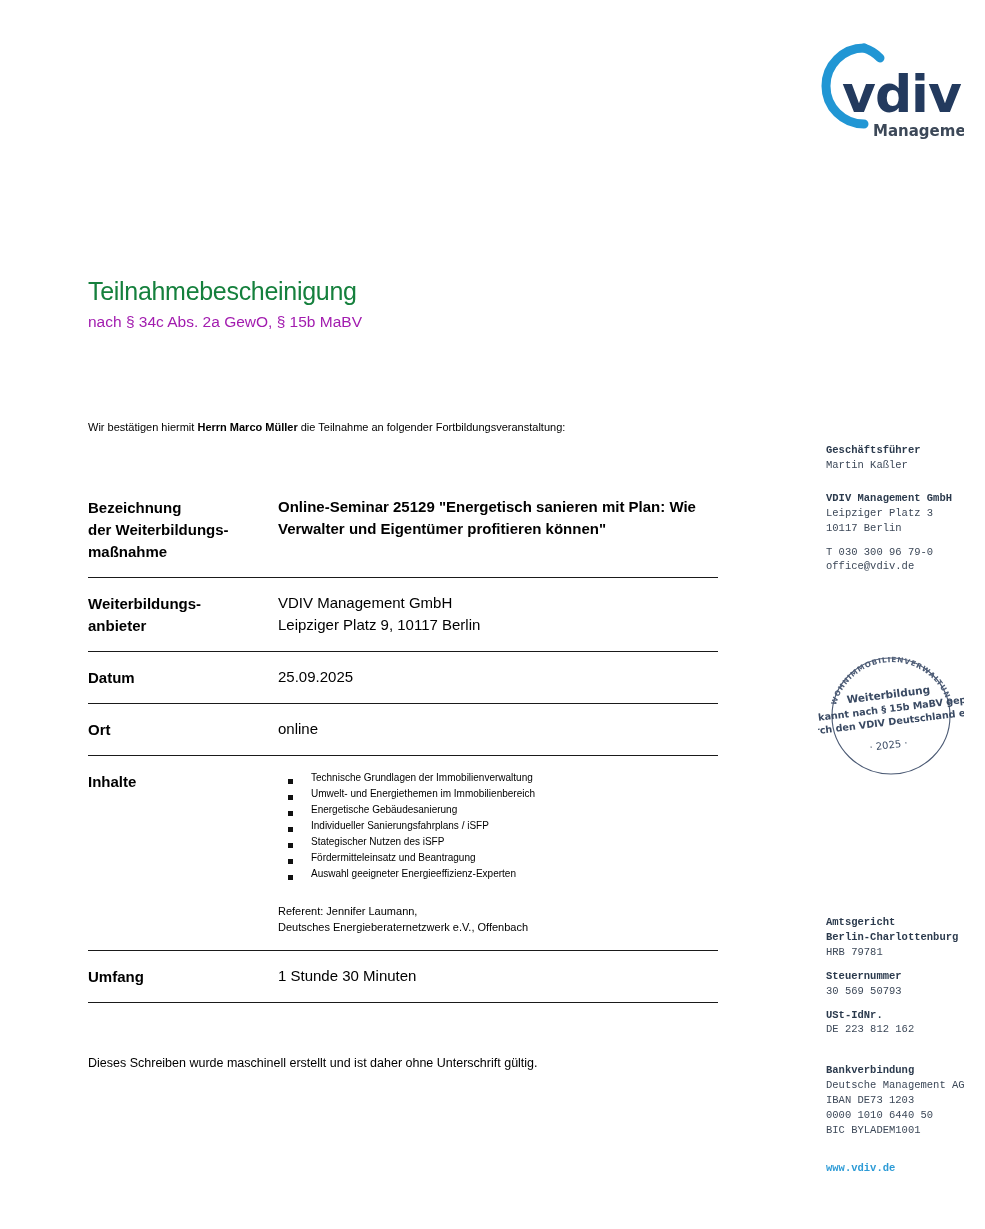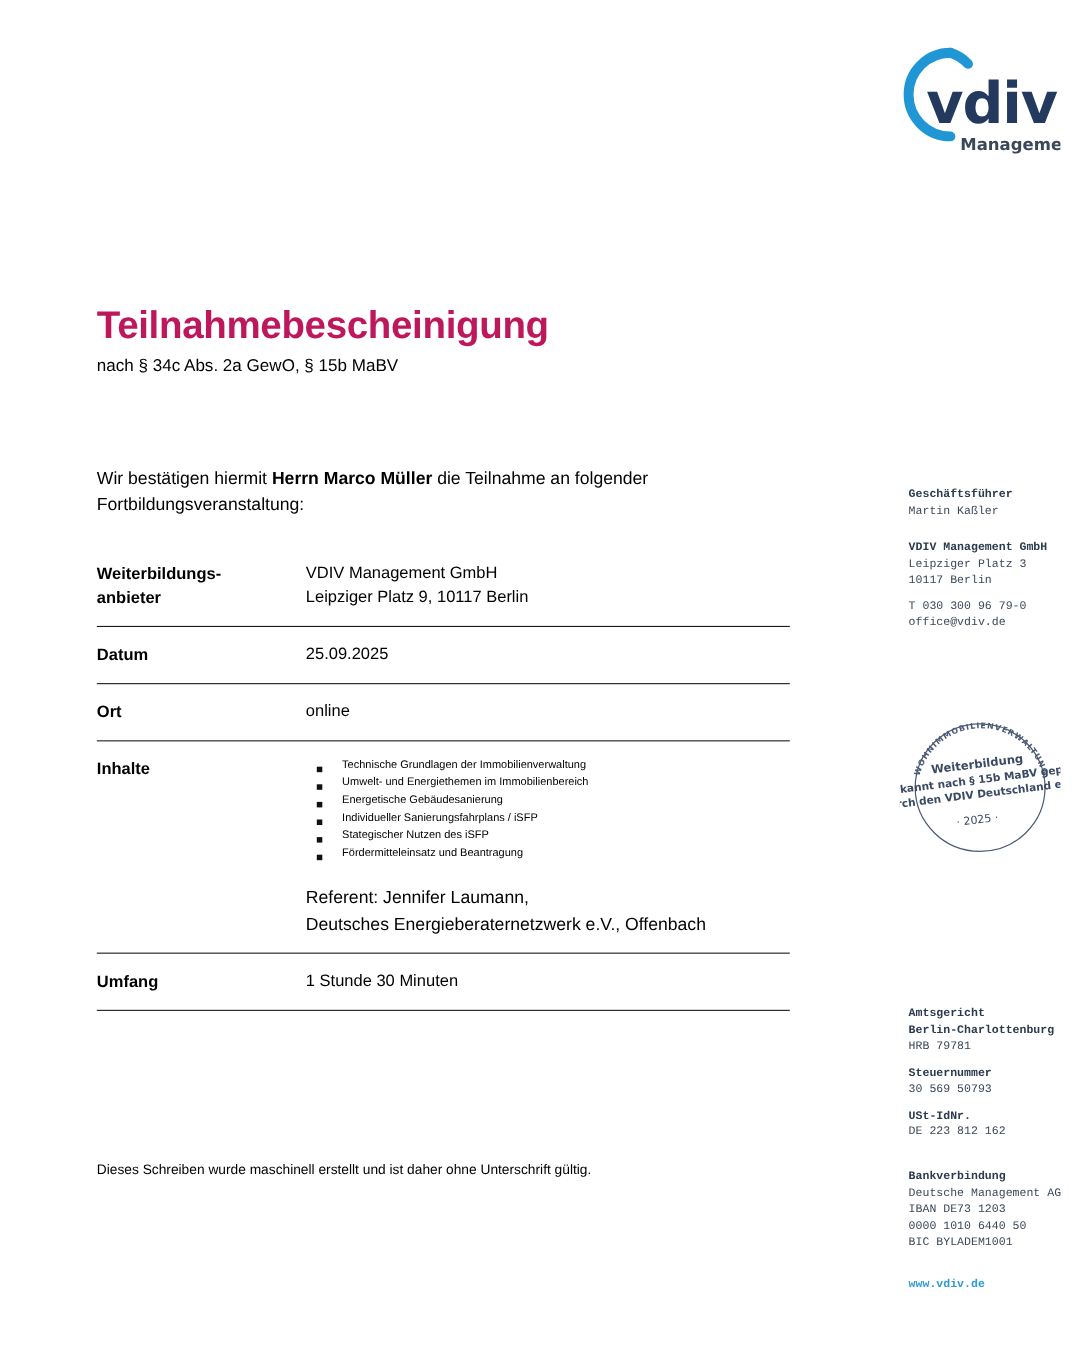--- a/index.html
+++ b/index.html
@@ -27,41 +27,41 @@
   #logo svg { display: block; }
 
   
   #title-block {
     position: absolute;
     left: 88px;
     top: 278px;
     width: 620px;
   }
   #doc-title {
-    font-size: 35px;
-    font-weight: bold;
-    color: #be185d;
+    font-size: 25px;
+    font-weight: normal;
+    color: #15803d;
     letter-spacing: -0.3px;
     line-height: 1.05;
     margin: 0;
   }
   #doc-subtitle {
     font-size: 15.5px;
-    color: #000000;
+    color: #a21caf;
     margin: 9px 0 0 0;
     line-height: 1.2;
   }
 
   
   #intro {
     position: absolute;
     left: 88px;
     top: 408px;
     width: 620px;
-    font-size: 16px;
+    font-size: 11px;
     line-height: 1.5;
   }
   #intro b { font-weight: bold; }
 
   
   #detail-table {
     position: absolute;
     left: 88px;
     top: 496px;
     width: 630px;
@@ -105,21 +105,21 @@
     content: "";
     position: absolute;
     left: 10px;
     top: 9px;
     width: 5px;
     height: 5px;
     background: #111111;
   }
   .referent {
     margin-top: 21px;
-    font-size: 16px;
+    font-size: 11px;
     line-height: 1.47;
   }
 
   
   #disclaimer {
     position: absolute;
     left: 88px;
     top: 1042px;
     width: 620px;
     font-size: 12.5px;
@@ -175,20 +175,24 @@
 <div id="title-block">
   <h1 id="doc-title">Teilnahmebescheinigung</h1>
   <p id="doc-subtitle">nach § 34c Abs. 2a GewO, § 15b MaBV</p>
 </div>
 
 <p id="intro">
   <span>Wir bestätigen hiermit </span><b>Herrn Marco Müller</b><span> die Teilnahme an folgender Fortbildungsveranstaltung:</span>
 </p>
 
 <div id="detail-table">
+    <div class="row first">
+      <div class="label">Bezeichnung<br>der Weiterbildungs-<br>maßnahme</div>
+      <div class="value strong">Online-Seminar 25129 "Energetisch sanieren mit Plan: Wie Verwalter und Eigentümer profitieren können"</div>
+    </div>
     <div class="row pad-top">
       <div class="label">Weiterbildungs-<br>anbieter</div>
       <div class="value">VDIV Management GmbH<br>Leipziger Platz 9, 10117 Berlin</div>
     </div>
     <div class="row pad-top">
       <div class="label">Datum</div>
       <div class="value">25.09.2025</div>
     </div>
     <div class="row pad-top">
       <div class="label">Ort</div>
@@ -197,20 +201,21 @@
     <div class="row pad-top">
       <div class="label">Inhalte</div>
       <div class="value">
         <ul class="inhalte">
           <li>Technische Grundlagen der Immobilienverwaltung</li>
           <li>Umwelt- und Energiethemen im Immobilienbereich</li>
           <li>Energetische Gebäudesanierung</li>
           <li>Individueller Sanierungsfahrplans / iSFP</li>
           <li>Stategischer Nutzen des iSFP</li>
           <li>Fördermitteleinsatz und Beantragung</li>
+          <li>Auswahl geeigneter Energieeffizienz-Experten</li>
         </ul>
         <div class="referent">Referent: Jennifer Laumann,<br>Deutsches Energieberaternetzwerk e.V., Offenbach</div>
       </div>
     </div>
     <div class="row pad-top">
       <div class="label">Umfang</div>
       <div class="value">1 Stunde 30 Minuten</div>
     </div>
   </div>
 

